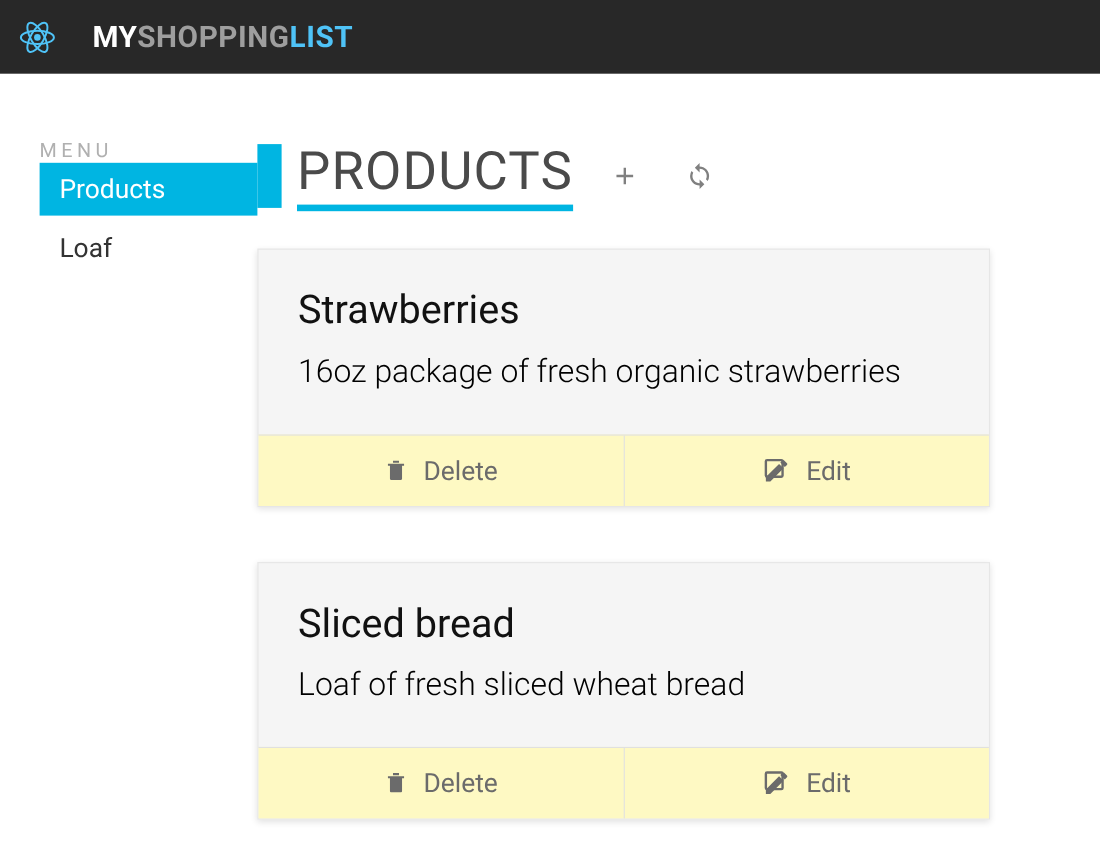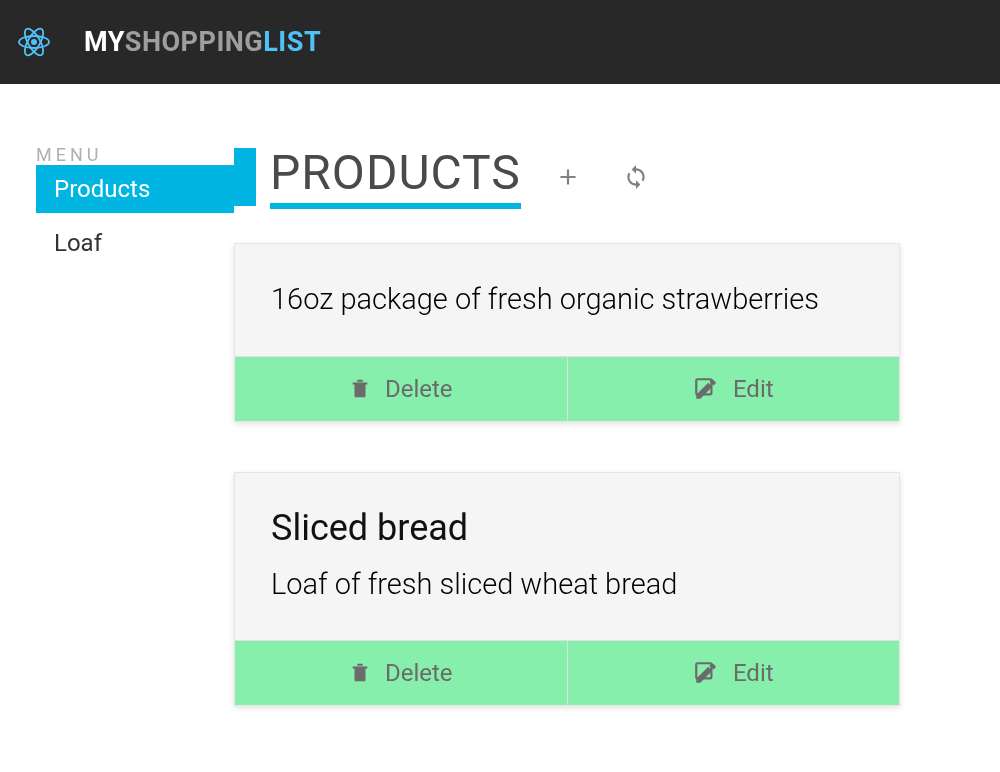--- a/index.html
+++ b/index.html
@@ -9,21 +9,21 @@
     }
     body {
       font-family: -apple-system, BlinkMacSystemFont, "Segoe UI", Roboto, Helvetica, Arial, sans-serif;
       background: #ffffff;
       width: 1000px;
       height: 772px;
       overflow: hidden;
     }
     .header {
       background: #282828;
-      height: 84px;
+      height: 67px;
       display: flex;
       align-items: center;
       padding-left: 16px;
     }
     .logo-icon {
       width: 36px;
       height: 36px;
       color: #4fc3f7;
       margin-right: 32px;
     }
@@ -122,21 +122,21 @@
     }
     .card-desc {
       font-size: 29px;
       color: #000000;
       line-height: 1.5;
       font-weight: 300;
     }
     .card-footer {
       display: flex;
       border-top: 1px solid #e0e0e0;
-      background: #86efac;
+      background: #fef9c3;
     }
     .footer-btn {
       flex: 1;
       display: flex;
       align-items: center;
       justify-content: center;
       padding: 18px 0;
       cursor: pointer;
       font-size: 24px;
       color: #6b6b6b;
@@ -198,20 +198,21 @@
       </span>
       <span class="title-icon" title="Refresh">
         <svg viewBox="0 0 24 24" fill="currentColor">
           <path d="M12 4V1L8 5l4 4V6c3.31 0 6 2.69 6 6 0 1.01-.25 1.97-.7 2.8l1.46 1.46A7.93 7.93 0 0020 12c0-4.42-3.58-8-8-8zm0 14c-3.31 0-6-2.69-6-6 0-1.01.25-1.97.7-2.8L5.24 7.74A7.93 7.93 0 004 12c0 4.42 3.58 8 8 8v3l4-4-4-4v3z"></path>
         </svg>
       </span>
     </div>
 
     <div class="card">
       <div class="card-body">
+        <h2 class="card-title">Strawberries</h2>
         <p class="card-desc">16oz package of fresh organic strawberries</p>
       </div>
       <div class="card-footer">
         <div class="footer-btn">
           <span class="footer-icon">
             <svg viewBox="0 0 24 24" fill="currentColor">
               <path d="M6 7h12v13a1 1 0 01-1 1H7a1 1 0 01-1-1V7zM4 5h16v2H4V5zm5-3h6v2H9V2z"></path>
             </svg>
           </span>
           <span>Delete</span>

